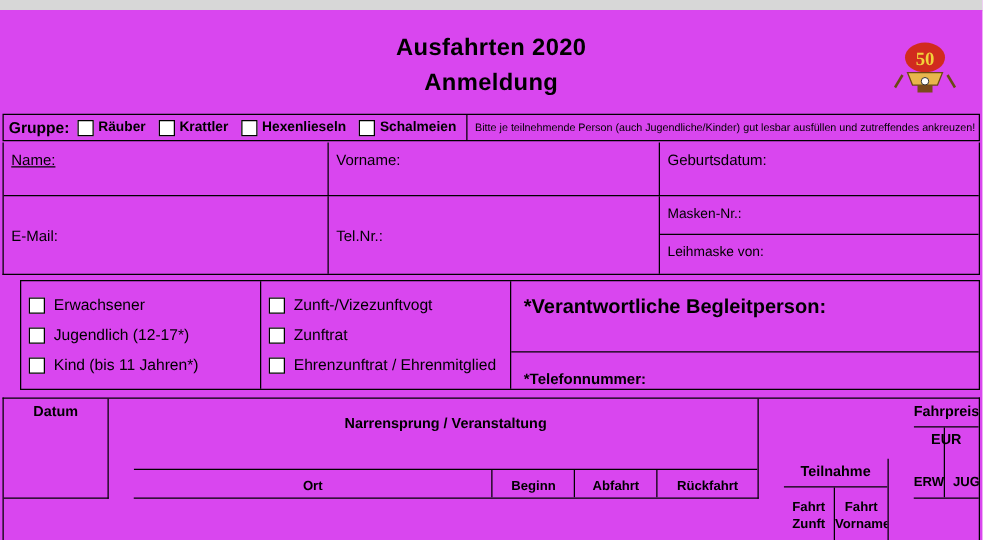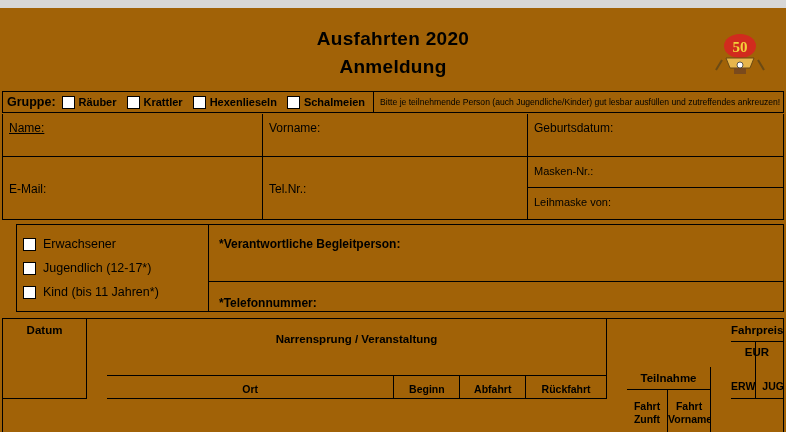--- a/index.html
+++ b/index.html
@@ -22,21 +22,21 @@
     height: 8px;
     background: #d7d7d7;
     border-bottom: 1px solid #b5b5b5;
   }
   .page {
     position: absolute;
     top: 8px;
     left: 0;
     width: 786px;
     height: 424px;
-    background: #a16207;
+    background: #d946ef;
   }
   
   .header {
     position: relative;
     height: 82px;
   }
   .title-block {
     text-align: center;
     padding-top: 20px;
   }
@@ -152,21 +152,21 @@
     display: flex;
     align-items: center;
     gap: 7px;
     font-size: 12.5px;
     margin-bottom: 10px;
   }
   .resp-top {
     height: 57px;
     border-bottom: 1.5px solid #000;
     box-sizing: border-box;
-    font-size: 12px;
+    font-size: 16px;
     font-weight: bold;
     padding: 12px 0 0 10px;
   }
   .resp-bottom {
     height: 57px;
     box-sizing: border-box;
     font-size: 12px;
     font-weight: bold;
     padding: 14px 0 0 10px;
   }
@@ -294,20 +294,34 @@
       </div>
       <div class="chk-line">
         <span class="cb"></span>
         <span>Jugendlich (12-17*)</span>
       </div>
       <div class="chk-line">
         <span class="cb"></span>
         <span>Kind (bis 11 Jahren*)</span>
       </div>
     </div>
+    <div class="roles-col col-b">
+      <div class="chk-line">
+        <span class="cb"></span>
+        <span>Zunft-/Vizezunftvogt</span>
+      </div>
+      <div class="chk-line">
+        <span class="cb"></span>
+        <span>Zunftrat</span>
+      </div>
+      <div class="chk-line">
+        <span class="cb"></span>
+        <span>Ehrenzunftrat / Ehrenmitglied</span>
+      </div>
+    </div>
     <div class="roles-col col-c">
       <div class="resp-top">*Verantwortliche Begleitperson:</div>
       <div class="resp-bottom">*Telefonnummer:</div>
     </div>
   </div>
 
   <div class="tbl">
     <div class="th-row">
 
       <div class="th w-datum" style="height:80px; border-bottom:1.5px solid #000;">

